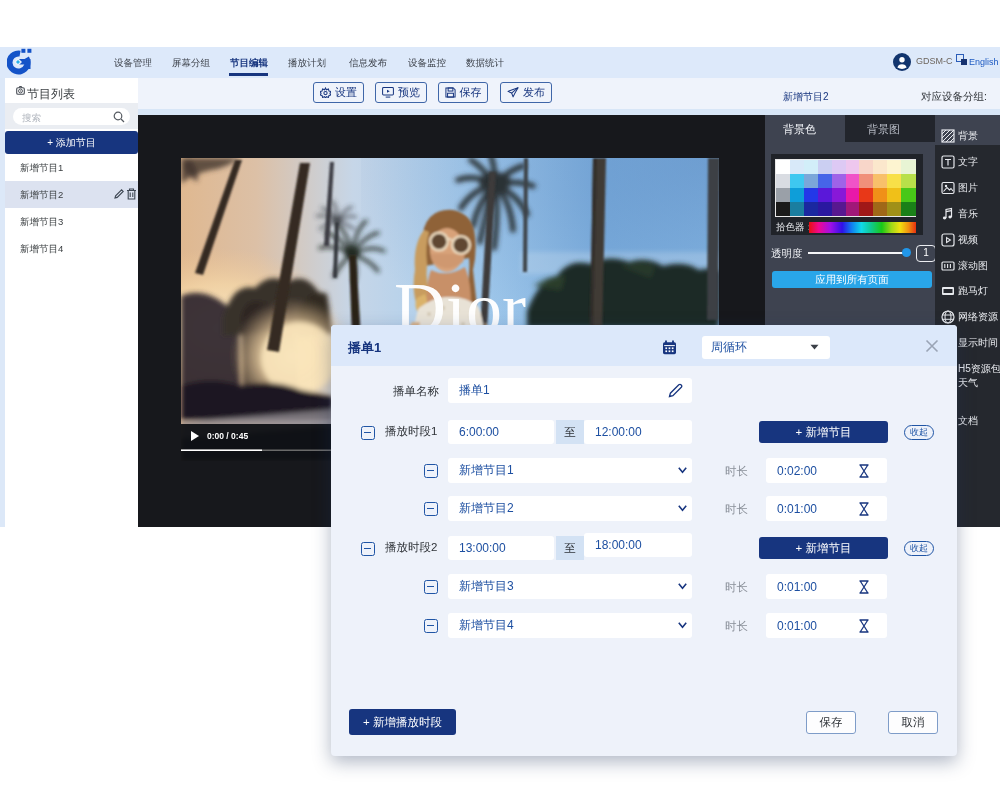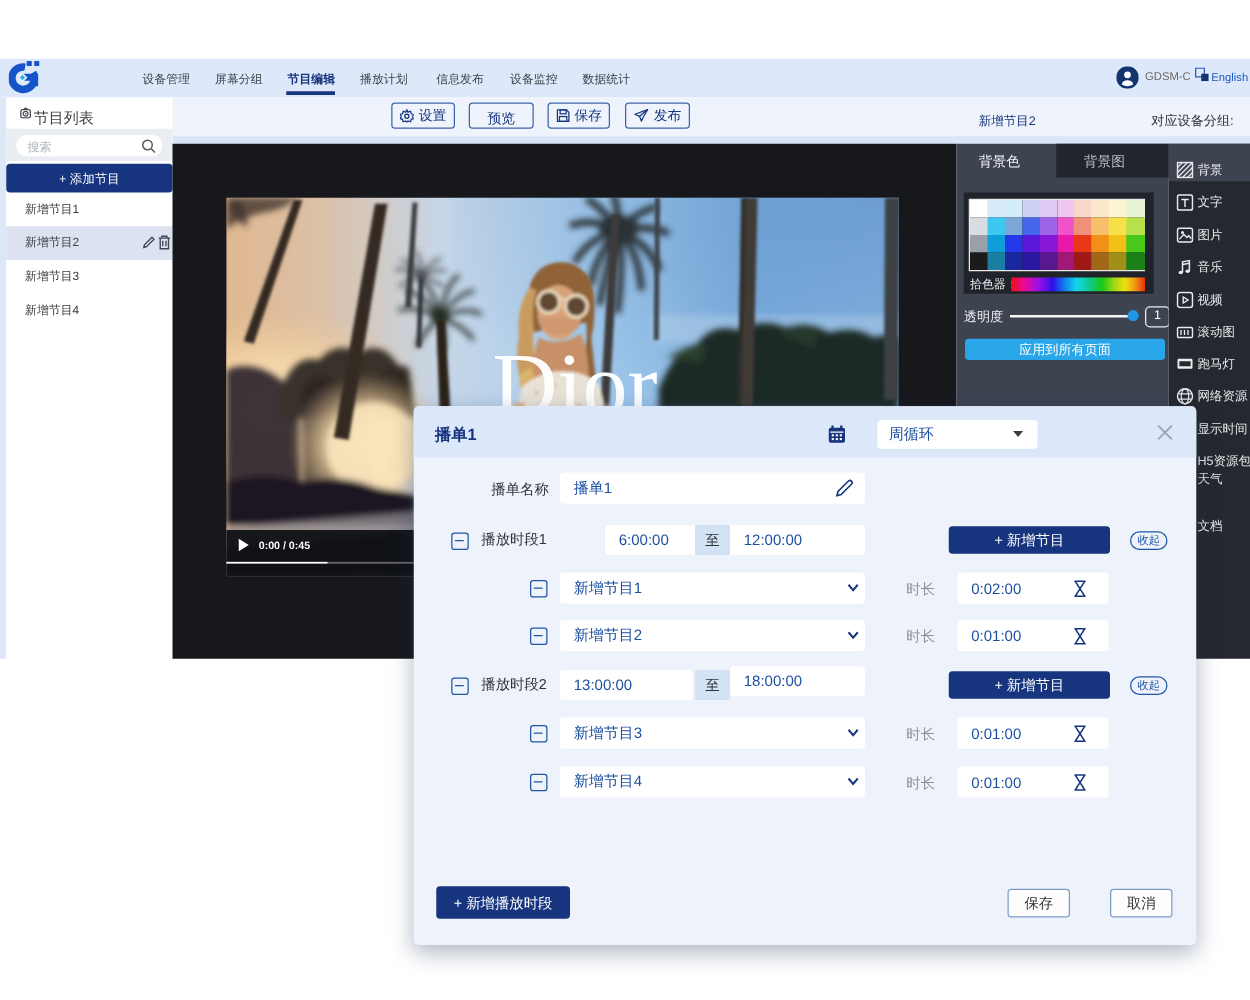--- a/index.html
+++ b/index.html
@@ -58,21 +58,21 @@
 <div class="abs" style="left:0;top:78px;width:1000px;height:37px;background:#eff3fb;"></div>
 <div class="abs" style="left:138px;top:109px;width:862px;height:6px;background:#d8e6f7;"></div>
 
 <div class="tbtn" style="left:313px;width:51px;">
   <svg width="11" height="11" viewBox="0 0 12 12">
       <path d="M6 1 L7 3 L9.2 2.2 L9.8 4.4 L12 5 L10.8 6.8 L12 8.6 L9.8 9.2 L9.2 11.4 L7 10.6 L6 12 L5 10.6 L2.8 11.4 L2.2 9.2 L0 8.6 L1.2 6.8 L0 5 L2.2 4.4 L2.8 2.2 L5 3 Z" fill="none" stroke="#17357f" stroke-width="1.1"></path>
       <circle cx="6" cy="6.6" r="1.8" fill="none" stroke="#17357f" stroke-width="1.1"></circle>
     </svg>
   <span>设置</span>
 </div>
-<div class="tbtn" style="left:375px;width:52px;flex-direction:column;">
+<div class="tbtn" style="left:375px;width:52px;">
   <svg width="12" height="11" viewBox="0 0 13 12">
       <rect x="0.6" y="0.6" width="11.8" height="8" rx="1" fill="none" stroke="#17357f" stroke-width="1.1"></rect>
       <path d="M5.4 3 L8.4 4.6 L5.4 6.2 Z" fill="#17357f"></path>
       <path d="M4 11 L9 11" stroke="#17357f" stroke-width="1.1"></path>
     </svg>
   <span>预览</span>
 </div>
 <div class="tbtn" style="left:438px;width:50px;">
   <svg width="11" height="11" viewBox="0 0 12 12">
       <path d="M1 1 L9 1 L11 3 L11 11 L1 11 Z" fill="none" stroke="#17357f" stroke-width="1.1"></path>
@@ -443,21 +443,21 @@
     </svg>
 
   <div class="mlabel" style="left:62px;top:59px;">播单名称</div>
   <div class="wbox" style="left:117px;top:53px;width:244px;height:25px;padding-left:11px;">播单1</div>
   <svg class="abs" style="left:337px;top:58px;" width="15" height="15" viewBox="0 0 15 15">
       <path d="M1.5 13.5 L2.4 10.2 L10.8 1.8 Q12 0.8 13.2 1.9 Q14.3 3.1 13.3 4.2 L4.9 12.6 Z M1.5 13.5 L4.9 12.6" fill="none" stroke="#17357f" stroke-width="1.3"></path>
     </svg>
 
   <div class="minus" style="left:30px;top:101px;"></div>
   <div class="mlabel" style="left:54px;top:99px;">播放时段1</div>
-  <div class="wbox" style="left:117px;top:95px;width:106px;height:24px;padding-left:11px;margin-left:36px;">6:00:00</div>
+  <div class="wbox" style="left:117px;top:95px;width:106px;height:24px;padding-left:11px;">6:00:00</div>
   <div class="zhi" style="left:225px;top:95px;">至</div>
   <div class="wbox" style="left:253px;top:95px;width:108px;height:24px;padding-left:11px;">12:00:00</div>
   <div class="navybtn" style="left:428px;top:96px;width:129px;height:22px;">+ 新增节目</div>
   <div class="pill" style="left:573px;top:100px;">收起</div>
 
   <div id="rows">
       <div class="minus" style="left:93px;top:139px;"></div>
       <div class="wbox" style="left:117px;top:133px;width:244px;height:25px;padding-left:11px;">新增节目1</div>
       <svg class="abs" style="left:347px;top:142px;" width="9" height="7" viewBox="0 0 9 7">
         <path d="M0.8 0.8 L4.5 5.2 L8.2 0.8" fill="none" stroke="#17357f" stroke-width="1.6"></path>

